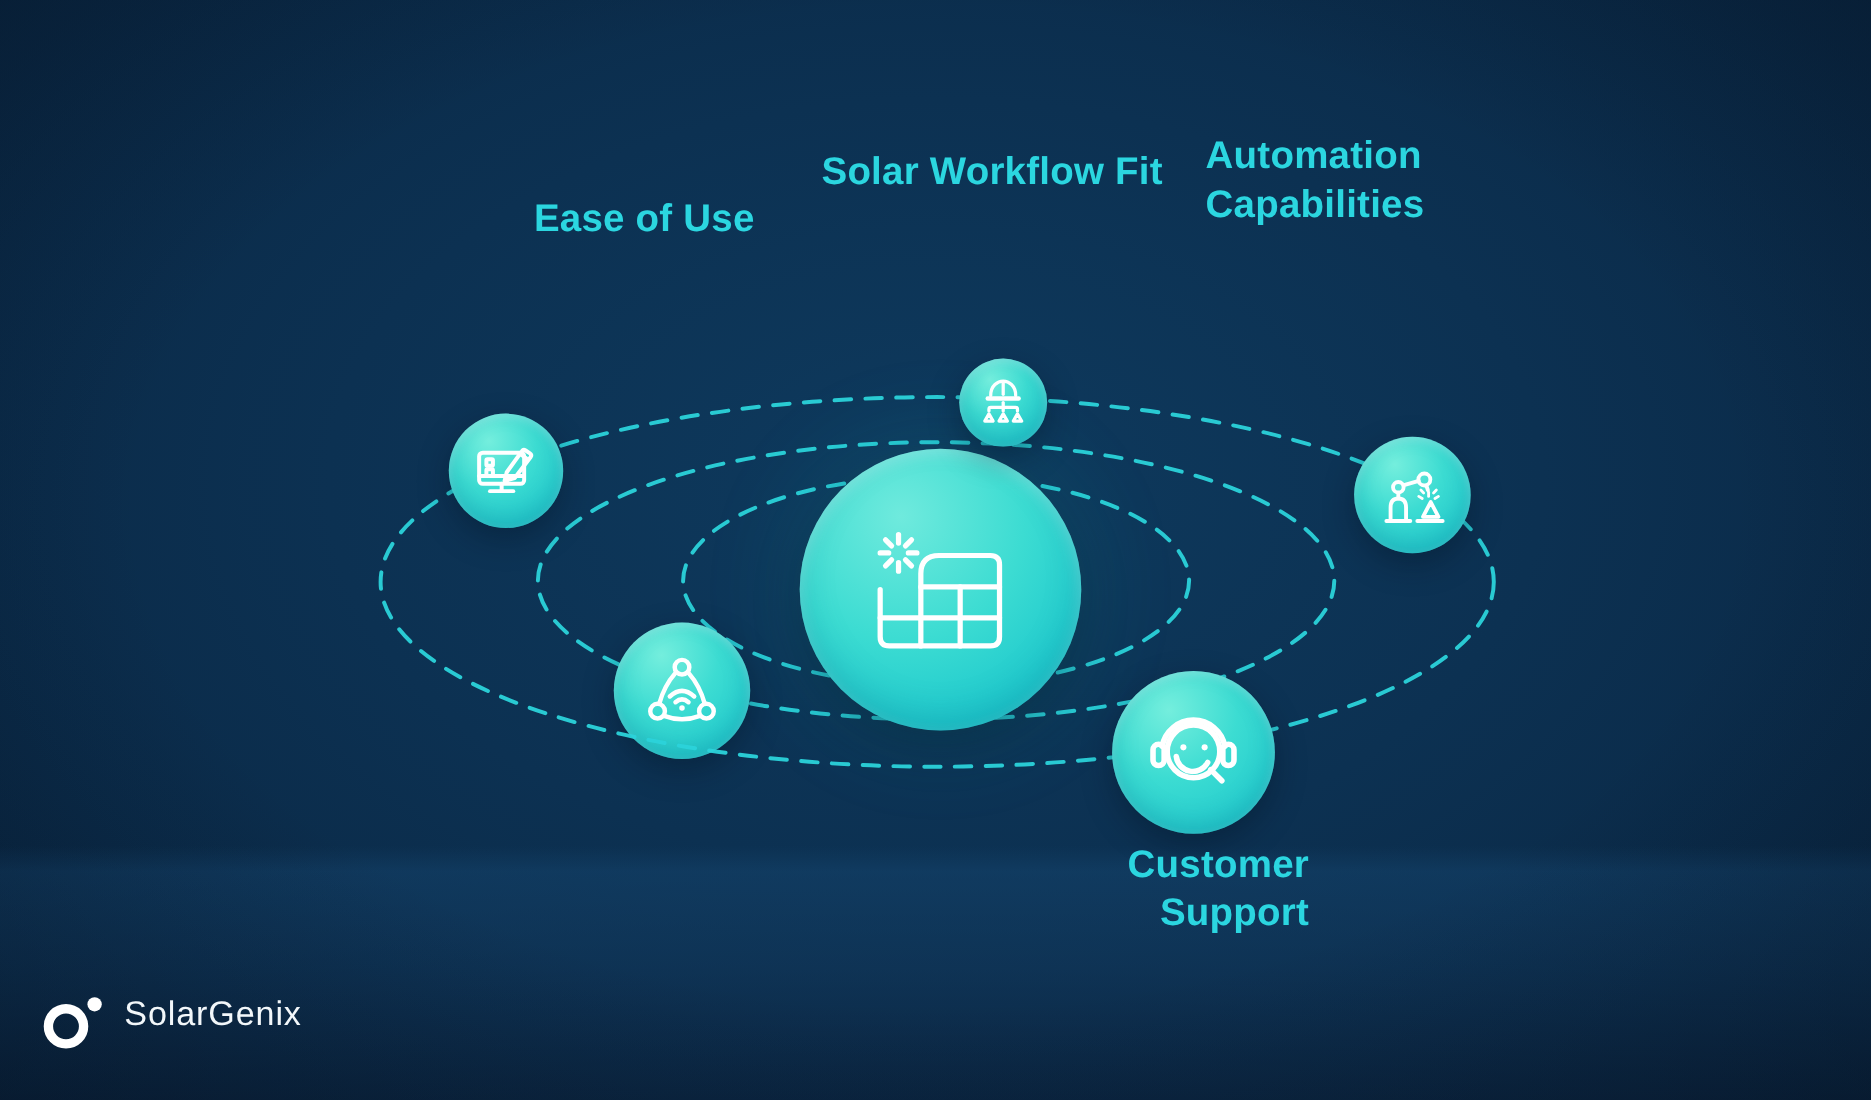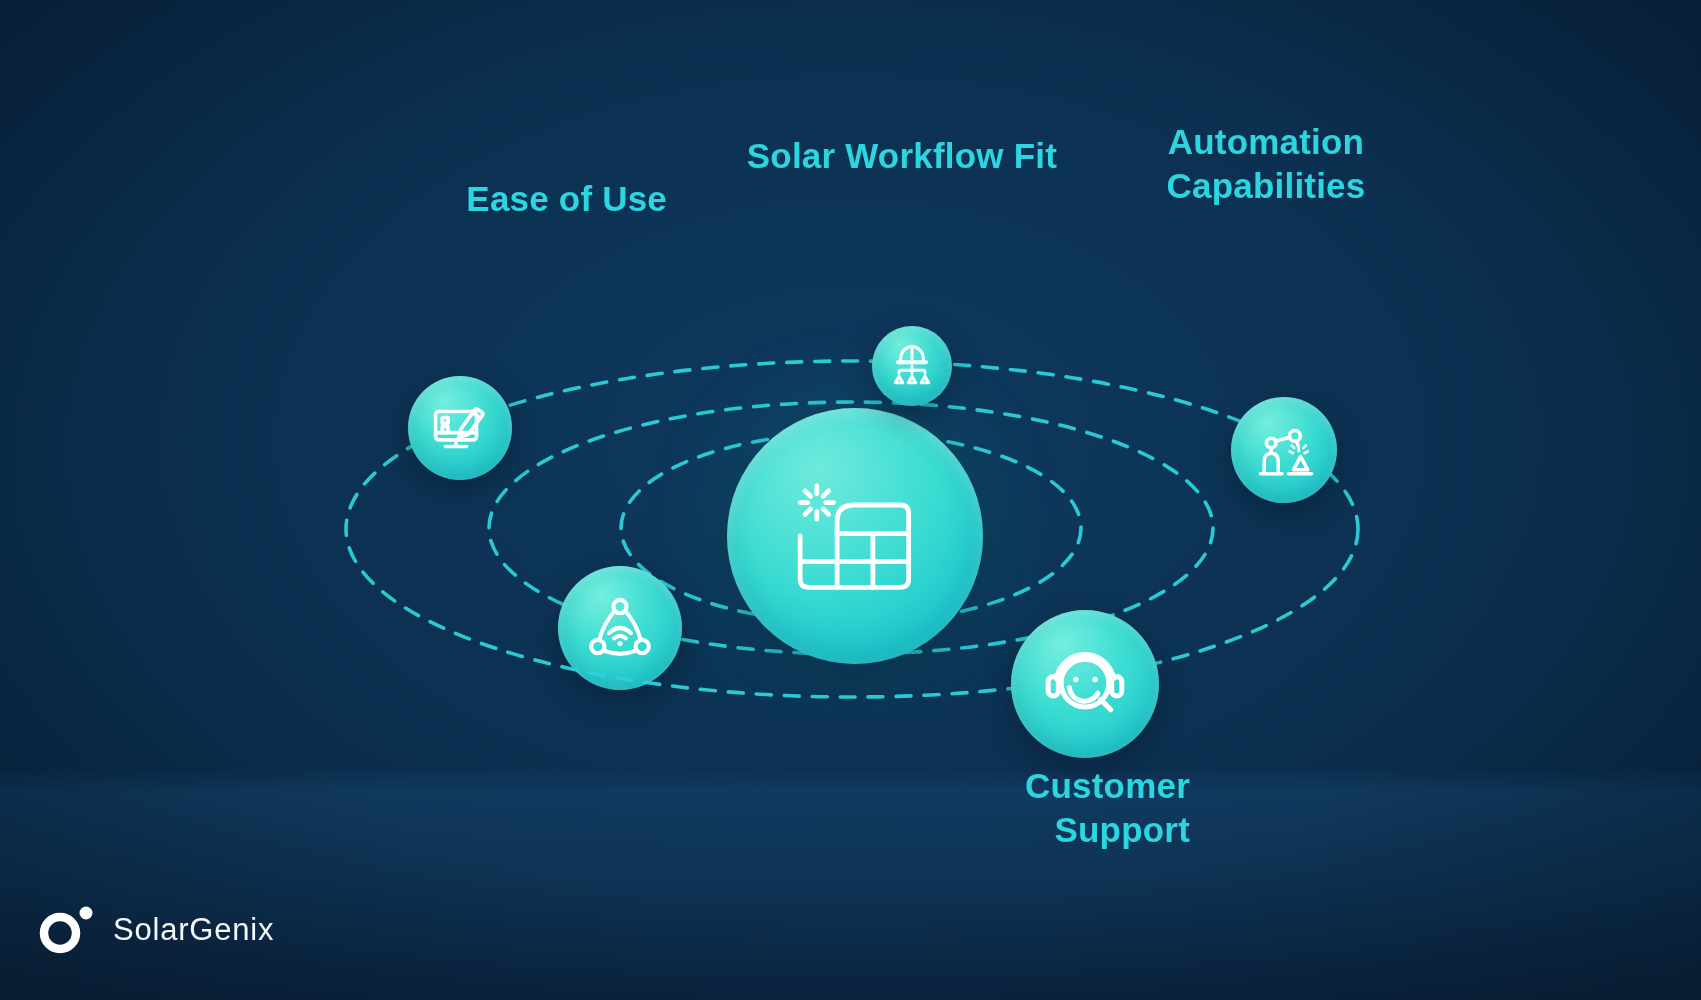--- a/index.html
+++ b/index.html
@@ -45,27 +45,27 @@
   .icon{display:block}
   .icon .st{stroke:#ffffff;fill:none;stroke-width:5.5;stroke-linecap:round;stroke-linejoin:round}
   .icon .st-thin{stroke:#ffffff;fill:none;stroke-width:4;stroke-linecap:round;stroke-linejoin:round}
   .icon .st-thick{stroke:#ffffff;fill:none;stroke-width:7.5;stroke-linecap:round;stroke-linejoin:round}
   .icon .dot{fill:#ffffff;stroke:none}
 
   .label{
     position:absolute;z-index:6;color:#2bd6e0;font-weight:700;font-size:35px;
     line-height:44px;white-space:pre-line;text-align:right;letter-spacing:.2px;
   }
-  .label-ease{left:367px;top:177px;width:300px}
+  .label-ease{left:386px;top:177px;width:300px}
   .label-workflow{left:657px;top:134px;width:400px}
-  .label-automation{left:1096px;top:120px;width:340px;text-align:center}
+  .label-automation{left:1096px;top:120px;width:340px;text-align:left}
   .label-integrations{left:560px;top:810px;width:300px}
   .label-support{left:890px;top:764px;width:300px}
 
-  .logo{position:absolute;left:36px;top:904px;z-index:6;display:flex;align-items:center;gap:15px}
+  .logo{position:absolute;left:36px;top:904px;z-index:6;display:flex;align-items:flex-start;gap:15px}
   .logo-text{color:#f2f7fa;font-size:31px;letter-spacing:.8px;font-weight:400}
 </style>
 </head>
 <body>
 
 <div class="stage">
   <div class="floor"></div>
   <div class="vignette"></div>
 
   <svg class="orbits orbits-inner-middle" width="1701" height="1000" viewBox="0 0 1701 1000">

